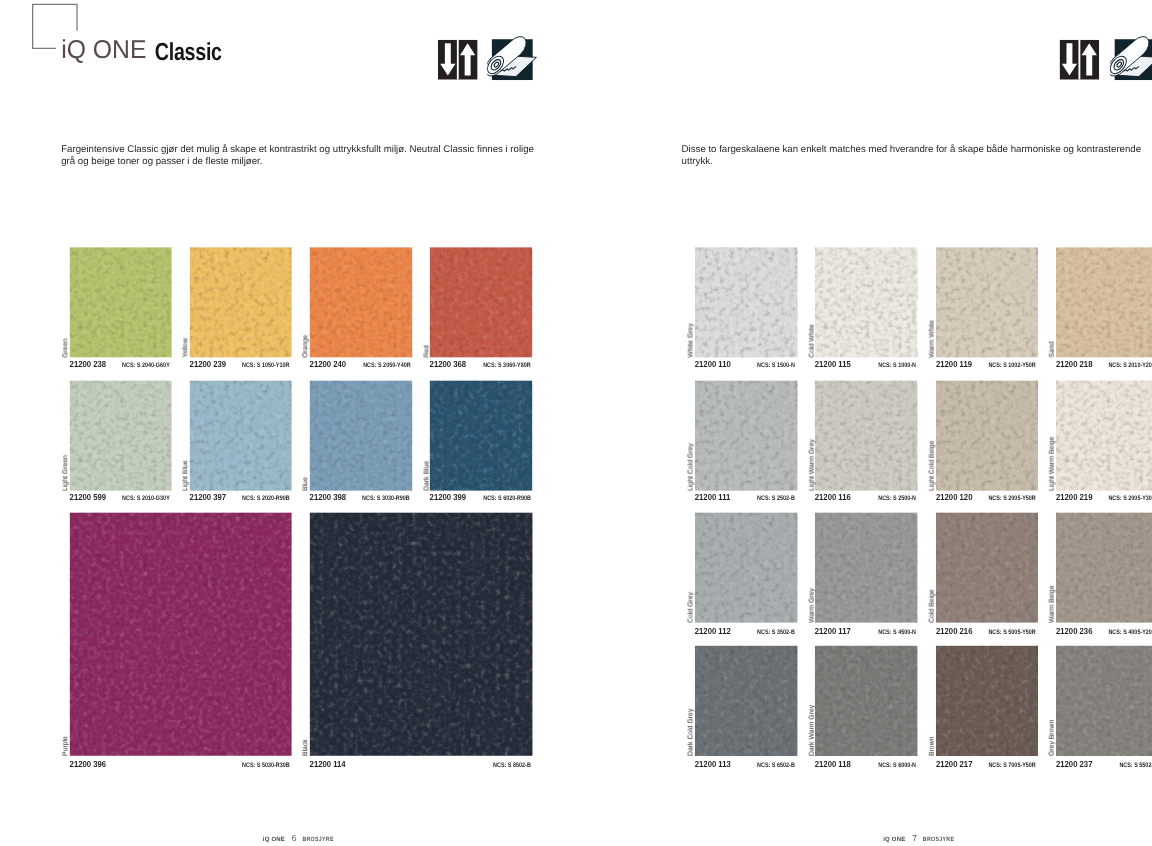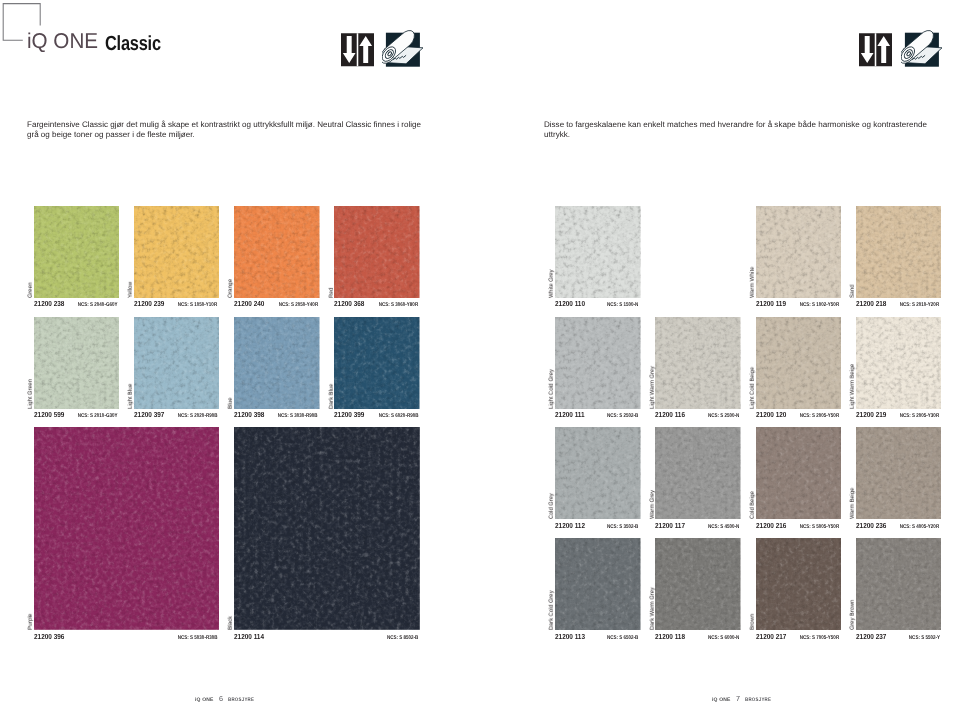--- a/index.html
+++ b/index.html
@@ -1,20 +1,20 @@
 <!DOCTYPE html>
 <html><head>
 <meta charset="utf-8">
 <title>iQ ONE Classic</title>
 <style>
   html,body{margin:0;padding:0;background:#ffffff;}
   body{width:960px;height:705px;overflow:hidden;
        font-family:"Liberation Sans",sans-serif;color:#231f20;position:relative;
        -webkit-font-smoothing:antialiased;text-rendering:geometricPrecision;}
-  .page{position:absolute;top:0;width:480px;height:705px;}
+  .page{position:absolute;top:0;width:480px;height:705px;margin-left:24px;}
   .page.left{left:0;}
   .page.right{left:464px;}
 
   .logo{position:absolute;left:0px;top:0px;}
   .logo svg{display:block;}
   .logotext{position:absolute;left:26.5px;top:30.8px;font-size:21.5px;line-height:21.5px;
             font-weight:400;color:#554850;letter-spacing:0px;white-space:nowrap;}
   .logotext .brandtxt{display:inline-block;transform:scaleX(0.96);transform-origin:0 50%;}
   .logoprod{position:absolute;left:105px;top:33.9px;font-weight:700;color:#161616;
             font-size:20.5px;line-height:20.5px;letter-spacing:-0.3px;white-space:nowrap;
@@ -312,20 +312,35 @@
             <rect width="85.5" height="92" filter="url(#fdk2)"></rect>
           </g>
           <g opacity="0.162">
             <rect width="85.5" height="92" filter="url(#flt2)"></rect>
           </g>
         </svg>
       </div>
       <div class="vlabel" style="left:-5.7px;top:92px">White Grey</div>
       <div class="capt" style="left:0px;top:94.6px;width:85.5px"><span class="code">21200 110</span><span class="ncs">NCS: S 1500-N</span></div>
     </div>
+    <div class="cell" style="left:191.3px;top:205.8px;width:85.5px;height:92px">
+      <div class="chip">
+        <svg width="85.5" height="92" viewBox="0 0 85.5 92">
+          <rect width="85.5" height="92" fill="#eeebe4"></rect>
+          <g opacity="0.312">
+            <rect width="85.5" height="92" filter="url(#fdk)"></rect>
+          </g>
+          <g opacity="0.149">
+            <rect width="85.5" height="92" filter="url(#flt)"></rect>
+          </g>
+        </svg>
+      </div>
+      <div class="vlabel" style="left:-5.7px;top:92px">Cold White</div>
+      <div class="capt" style="left:0px;top:94.6px;width:85.5px"><span class="code">21200 115</span><span class="ncs">NCS: S 1000-N</span></div>
+    </div>
     <div class="cell" style="left:291.6px;top:205.8px;width:85.5px;height:92px">
       <div class="chip">
         <svg width="85.5" height="92" viewBox="0 0 85.5 92">
           <rect width="85.5" height="92" fill="#d8cdbc"></rect>
           <g opacity="0.286">
             <rect width="85.5" height="92" filter="url(#fdk2)"></rect>
           </g>
           <g opacity="0.176">
             <rect width="85.5" height="92" filter="url(#flt2)"></rect>
           </g>

